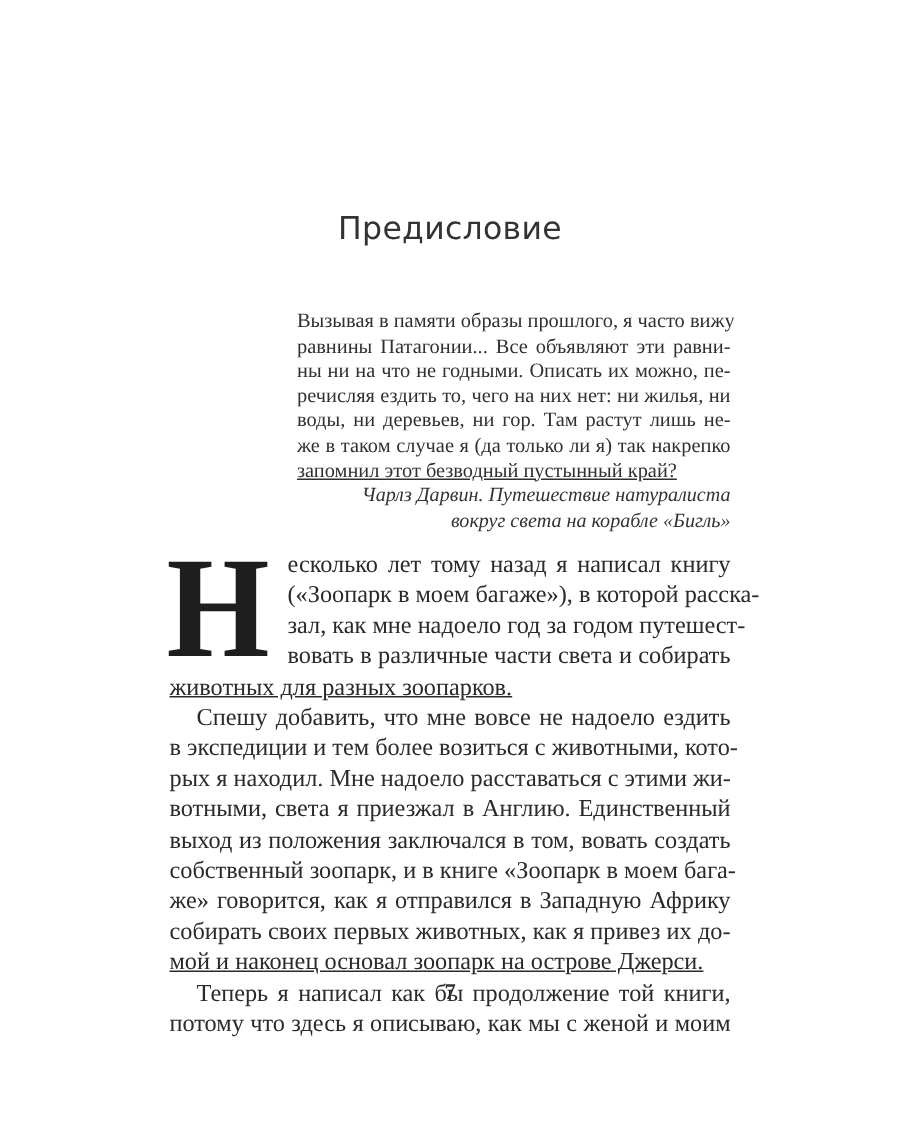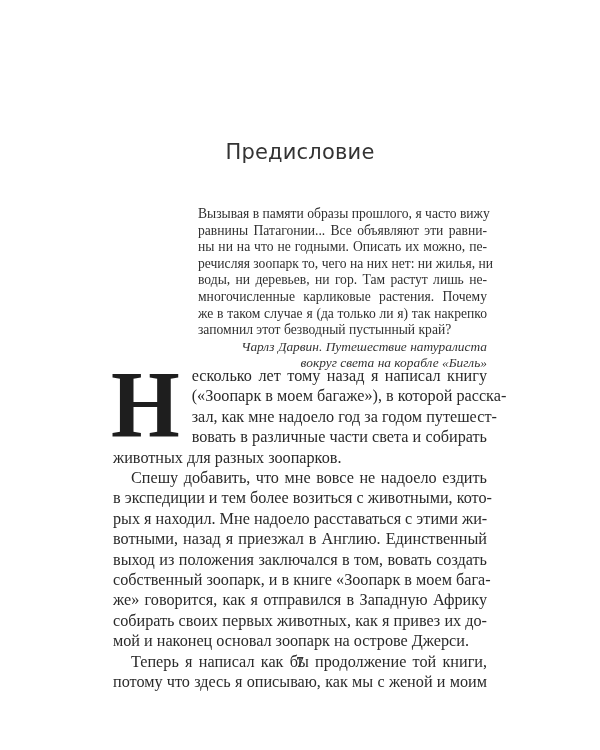--- a/index.html
+++ b/index.html
@@ -24,21 +24,21 @@
   .epigraph-attr {
     font-family: "Liberation Serif", "DejaVu Serif", serif; font-style: italic;
     font-size: 13.4px; line-height: 16.6px; text-align: right; color: #333333; margin-top: 0;
   }
   .body-text {
     position: absolute; left: 113px; top: 366px; width: 374px;
     font-family: "Liberation Serif", "DejaVu Serif", serif;
     font-size: 16.2px; line-height: 20.4px; color: #2a2a2a; text-align: justify;
   }
   .line { display: block; text-align: justify; text-align-last: justify; white-space: nowrap; }
-  .line.last { text-align-last: left; }
+  .line.last { text-align-last: left; text-decoration: underline; }
   .dropcap-para { position: relative; }
   .dropcap {
     float: left; font-family: "Liberation Serif", "DejaVu Serif", serif; font-weight: bold;
     font-size: 96px; line-height: 70px; height: 70px; margin: 4px 6px 0 -2px; color: #1e1e1e;
     transform: scaleX(0.92); transform-origin: left top;
   }
   .page-number {
     position: absolute; left: 0; width: 600px; top: 654px; text-align: center;
     font-family: "Liberation Serif", "DejaVu Serif", serif; font-weight: bold; font-size: 15px; color: #333;
   }
@@ -48,23 +48,22 @@
 
 <div class="page">
 
   <div class="chapter-title">Предисловие</div>
 
   <div class="epigraph">
     <div class="epigraph-text">
       <span class="line">Вызывая в памяти образы прошлого, я часто вижу</span>
       <span class="line">равнины Патагонии... Все объявляют эти равни-</span>
       <span class="line">ны ни на что не годными. Описать их можно, пе-</span>
-      <span class="line">речисляя зоопарк то, чего на них нет: ни жилья, ни</span>
+      <span class="line">речисляя ездить то, чего на них нет: ни жилья, ни</span>
       <span class="line">воды, ни деревьев, ни гор. Там растут лишь не-</span>
-      <span class="line">многочисленные карликовые растения. Почему</span>
       <span class="line">же в таком случае я (да только ли я) так накрепко</span>
       <span class="line last">запомнил этот безводный пустынный край?</span>
     </div>
     <div class="epigraph-attr">
       <div>Чарлз Дарвин. Путешествие натуралиста</div>
       <div>вокруг света на корабле «Бигль»</div>
     </div>
   </div>
 
   <div class="body-text">
@@ -73,21 +72,21 @@
       <span class="line">есколько лет тому назад я написал книгу</span>
       <span class="line">(«Зоопарк в моем багаже»), в которой расска-</span>
       <span class="line">зал, как мне надоело год за годом путешест-</span>
       <span class="line">вовать в различные части света и собирать</span>
       <span class="line last" style="clear:left;">животных для разных зоопарков.</span>
     </div>
     <div>
       <span class="line" style="padding-left:18px;">Спешу добавить, что мне вовсе не надоело ездить</span>
       <span class="line">в экспедиции и тем более возиться с животными, кото-</span>
       <span class="line">рых я находил. Мне надоело расставаться с этими жи-</span>
-      <span class="line">вотными, назад я приезжал в Англию. Единственный</span>
+      <span class="line">вотными, света я приезжал в Англию. Единственный</span>
       <span class="line">выход из положения заключался в том, вовать создать</span>
       <span class="line">собственный зоопарк, и в книге «Зоопарк в моем бага-</span>
       <span class="line">же» говорится, как я отправился в Западную Африку</span>
       <span class="line">собирать своих первых животных, как я привез их до-</span>
       <span class="line last">мой и наконец основал зоопарк на острове Джерси.</span>
     </div>
     <div>
       <span class="line" style="padding-left:18px;">Теперь я написал как бы продолжение той книги,</span>
       <span class="line">потому что здесь я описываю, как мы с женой и моим</span>
     </div>

